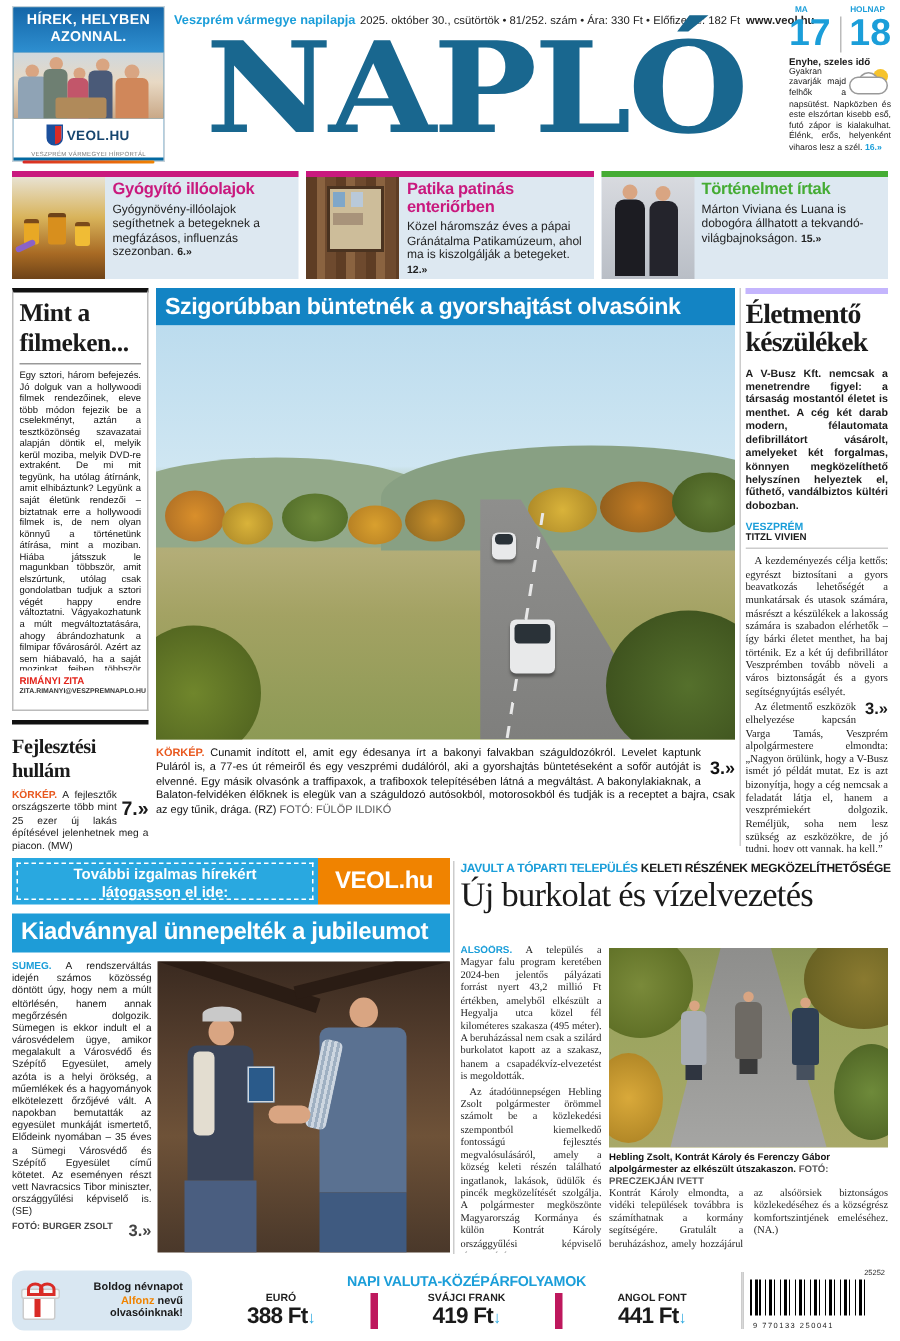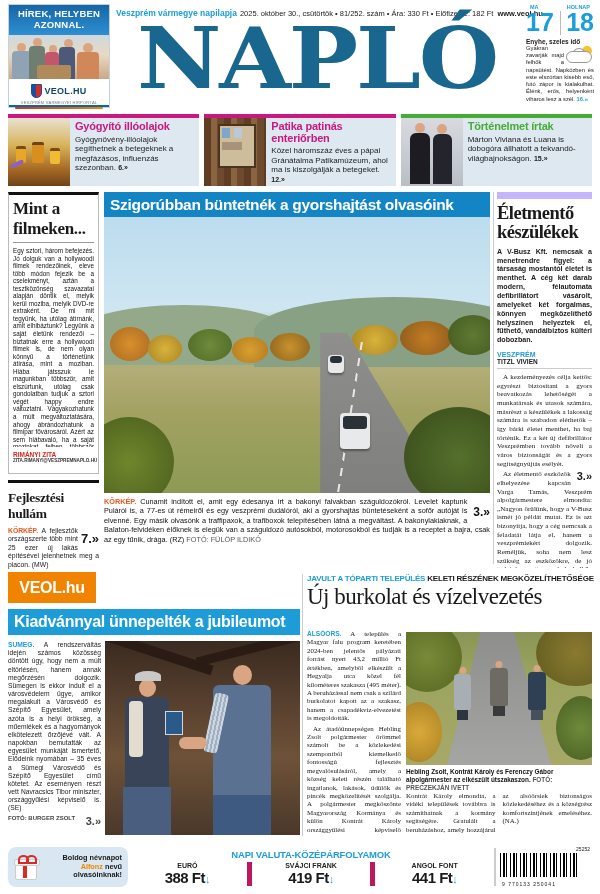--- a/index.html
+++ b/index.html
@@ -88,21 +88,21 @@
   .roadline{position:absolute;width:2px;background:repeating-linear-gradient(180deg,#e8e8e8 0 8px,transparent 8px 16px);
             transform:rotate(9deg);}
   .car{position:absolute;background:#e8e9ea;border-radius:4px;box-shadow:0 2px 2px rgba(0,0,0,.35);}
   .car .win{position:absolute;left:10%;right:10%;top:8%;height:36%;background:#2a3238;border-radius:3px;}
   .caption{left:104px;top:497px;width:386px;font-size:7.3px;line-height:1.3;text-align:justify;color:#111;}
   .caption .credit{color:#555;}
   .caption .big-ref{float:right;font-size:12px;font-weight:bold;margin-left:6px;margin-top:8px;}
 
   
   .vline1{left:493px;top:192px;width:1px;height:372px;background:#ccc;}
-  .rightcol{left:497px;top:192px;width:95px;height:376px;border-top:7px solid #c4b5fd;box-sizing:border-box;padding-top:5px;overflow:hidden;}
+  .rightcol{left:497px;top:192px;width:95px;height:376px;border-top:4px solid #c4b5fd;box-sizing:border-box;padding-top:5px;overflow:hidden;}
   .r-head{font-family:"Liberation Serif",serif;font-size:18.5px;font-weight:bold;line-height:1.02;letter-spacing:-.5px;margin-bottom:6px;}
   .r-lead{font-weight:bold;font-size:7.1px;line-height:1.25;text-align:justify;margin-bottom:6px;}
   .r-byline{border-bottom:1px solid #ccc;padding-bottom:3px;margin-bottom:4px;}
   .r-loc{color:#1b9ed9;font-weight:bold;font-size:7px;}
   .r-auth{font-weight:bold;font-size:6.5px;}
   .r-body{font-family:"Liberation Serif",serif;font-size:7.1px;line-height:1.22;text-align:justify;}
   .r-body p{margin:0 0 2px 0;text-indent:6px;}
   .r-ref{float:right;font-size:11px;font-weight:bold;font-family:"Liberation Sans",sans-serif;}
 
   
@@ -335,20 +335,26 @@
       <div class="r-loc">VESZPRÉM</div>
       <div class="r-auth">TITZL VIVIEN</div>
     </div>
     <div class="r-body">
       <p>A kezdeményezés célja kettős: egyrészt biztosítani a gyors beavatkozás lehetőségét a munkatársak és utasok számára, másrészt a készülékek a lakosság számára is szabadon elérhetők – így bárki életet menthet, ha baj történik. Ez a két új defibrillátor Veszprémben tovább növeli a város biztonságát és a gyors segítségnyújtás esélyét.</p>
       <p><span class="r-ref">3.»</span><span>Az életmentő eszközök elhelyezése kapcsán Varga Tamás, Veszprém alpolgármestere elmondta: „Nagyon örülünk, hogy a V-Busz ismét jó példát mutat. Ez is azt bizonyítja, hogy a cég nemcsak a feladatát látja el, hanem a veszprémiekért dolgozik. Reméljük, soha nem lesz szükség az eszközökre, de jó tudni, hogy ott vannak, ha kell.”</span></p>
     </div>
   </div>
 
   <div class="abs promo">
+    <div class="promo-blue">
+      <div class="inner">
+        <div>További izgalmas hírekért</div>
+        <div>látogasson el ide:</div>
+      </div>
+    </div>
     <div class="promo-orange">VEOL.hu</div>
   </div>
 
   <div class="abs bl-bar">Kiadvánnyal ünnepelték a jubileumot</div>
   <div class="abs bl-text">
     <span class="lbl-blue">SÜMEG.</span>
     <span>A rendszerváltás idején számos közösség döntött úgy, hogy nem a múlt eltörlésén, hanem annak megőrzésén dolgozik. Sümegen is ekkor indult el a városvédelem ügye, amikor megalakult a Városvédő és Szépítő Egyesület, amely azóta is a helyi örökség, a műemlékek és a hagyományok elkötelezett őrzőjévé vált. A napokban bemutatták az egyesület munkáját ismertető, Elődeink nyomában – 35 éves a Sümegi Városvédő és Szépítő Egyesület című kötetet. Az eseményen részt vett Navracsics Tibor miniszter, országgyűlési képviselő is. (SE)</span>
     <div class="bl-credit">
       <span class="bl-ref">3.»</span>
       <span>FOTÓ: BURGER ZSOLT</span>

